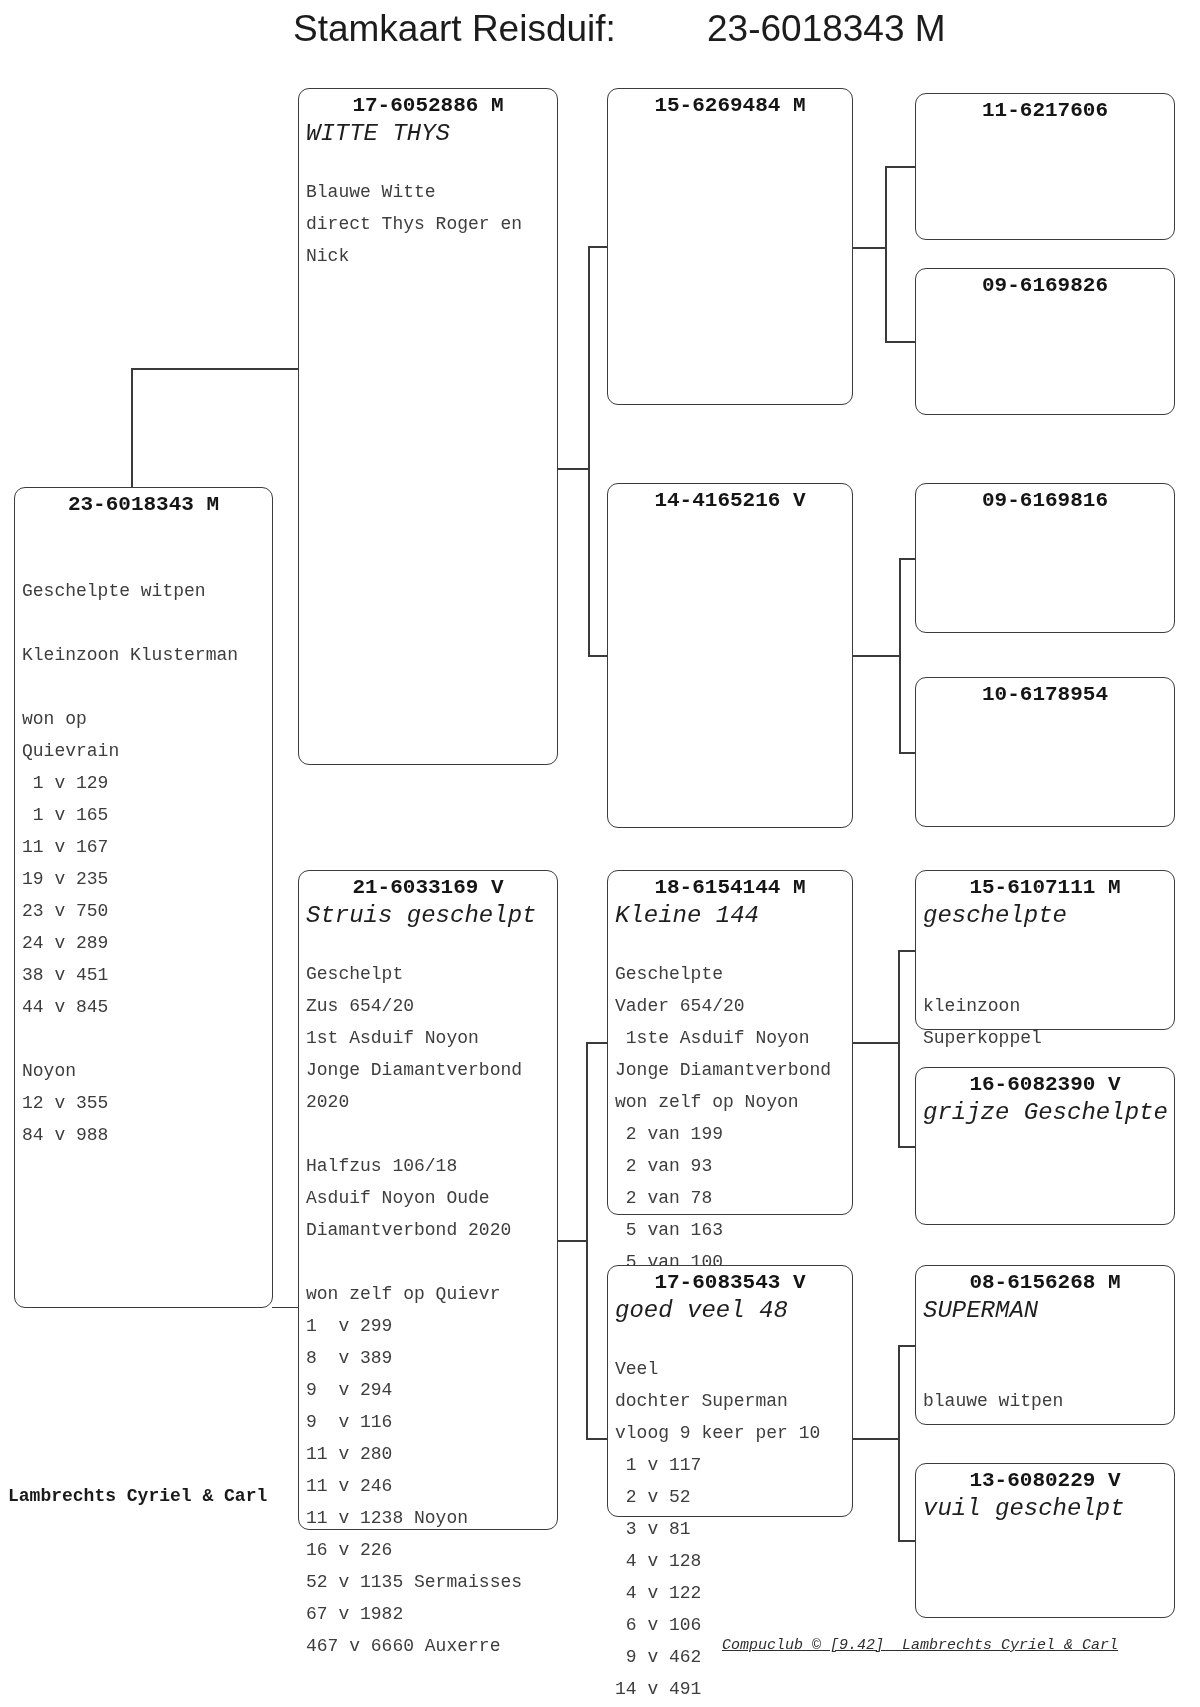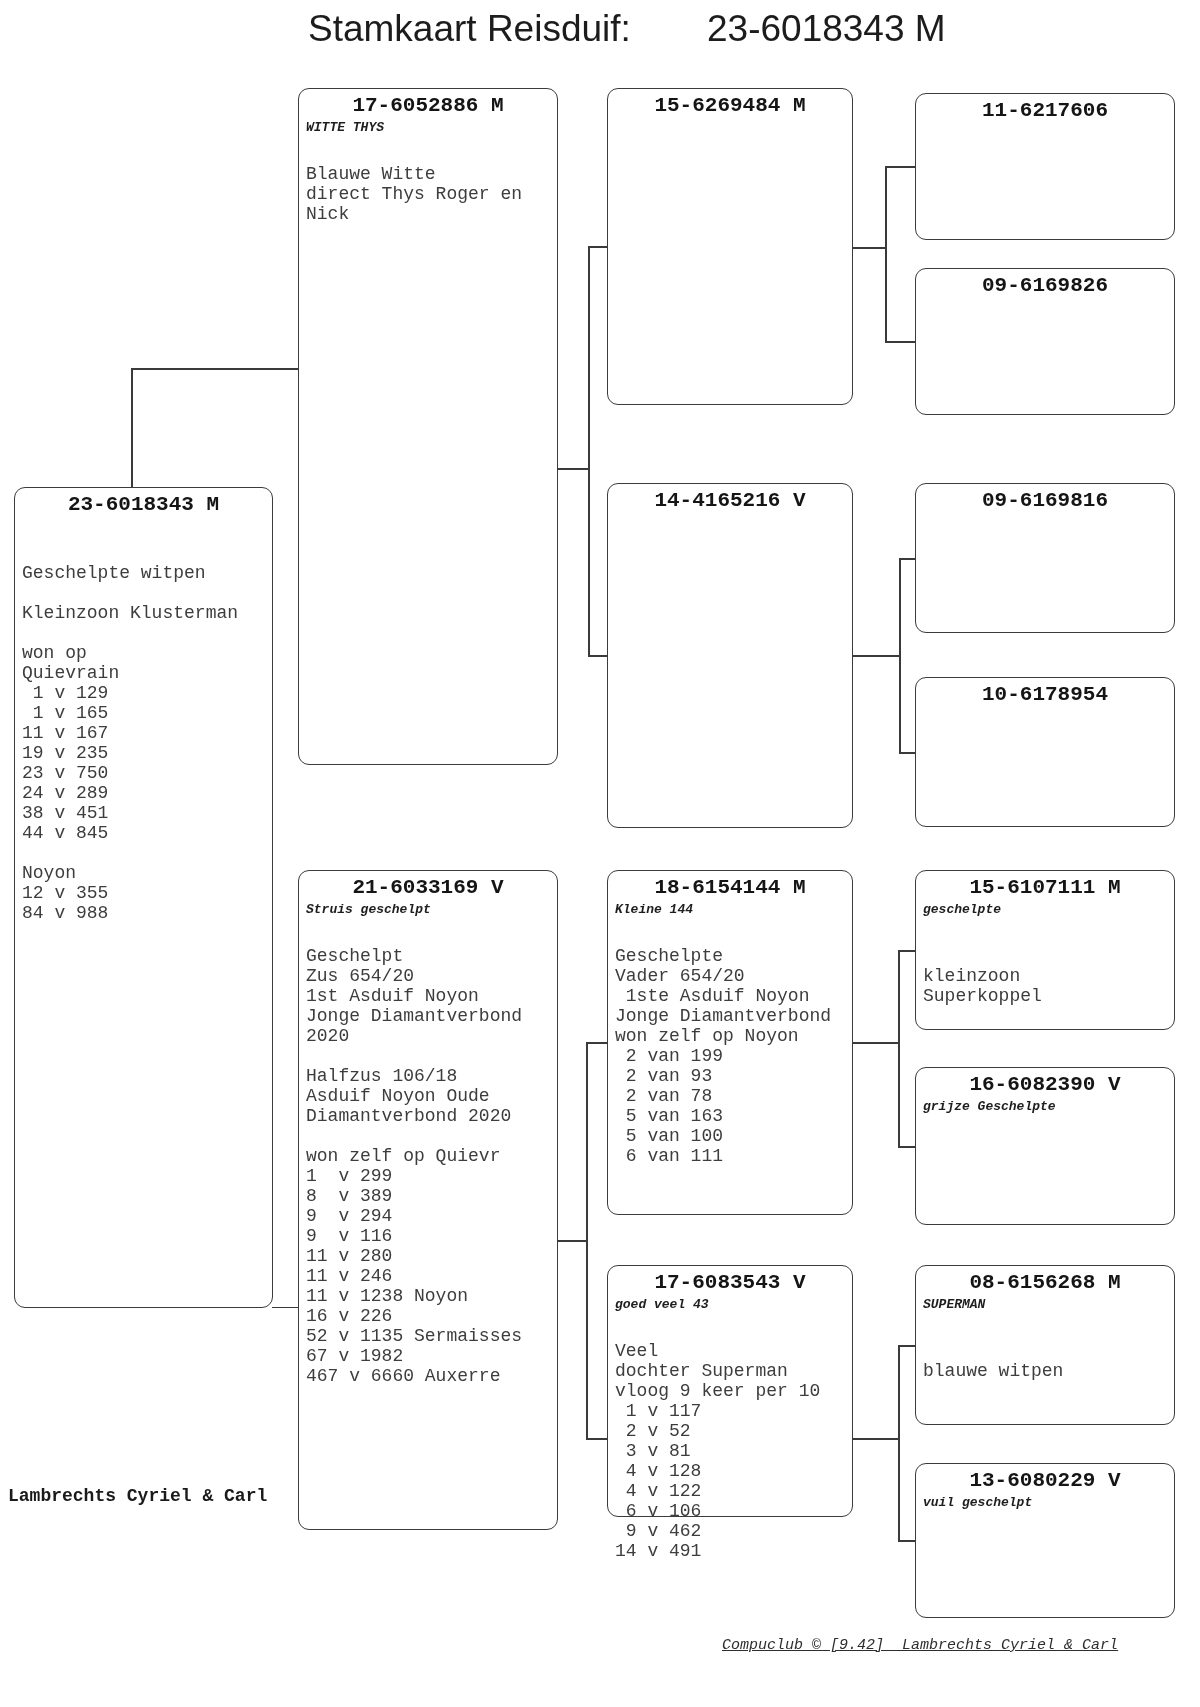--- a/index.html
+++ b/index.html
@@ -1,27 +1,27 @@
 <!DOCTYPE html>
 <html><head>
 <meta charset="utf-8">
 <style>
   html,body{margin:0;padding:0;background:#fff;}
   .page{position:relative;width:1200px;height:1707px;background:#ffffff;overflow:hidden;
         font-family:"Liberation Mono","DejaVu Sans Mono",monospace;}
   .title{position:absolute;top:6px;left:0;width:1200px;height:50px;
          font-family:"Liberation Sans","DejaVu Sans",sans-serif;font-size:37px;color:#1c1c1c;}
-  .title .t1{position:absolute;left:308px;top:2px;text-align:center;}
+  .title .t1{position:absolute;left:293px;top:2px;text-align:center;}
   .title .t2{position:absolute;left:707px;top:2px;}
   .box{position:absolute;background:#fff;border:1.5px solid #3c3c3c;border-radius:11px;box-sizing:border-box;}
   .hd{position:absolute;top:5px;left:0;width:100%;text-align:center;
       font-weight:bold;font-size:21px;color:#151515;white-space:pre;}
-  .nm{position:absolute;top:31px;left:7px;font-weight:bold;font-style:italic;
-      font-size:13px;color:#1e1e1e;white-space:pre;}
-  .bd{position:absolute;top:55px;left:7px;font-size:18px;line-height:20px;
+  .nm{position:absolute;top:31px;left:7px;font-weight:normal;font-style:italic;
+      font-size:24px;color:#1e1e1e;white-space:pre;}
+  .bd{position:absolute;top:55px;left:7px;font-size:18px;line-height:32px;
       color:#3d3d3d;white-space:pre;}
   .ln{position:absolute;background:#3a3a3a;}
   .foot-l{position:absolute;left:8px;top:1486px;font-weight:bold;font-size:18px;color:#1a1a1a;white-space:pre;}
   .foot-r{position:absolute;left:722px;top:1637px;font-style:italic;font-size:15px;color:#2e2e2e;white-space:pre;text-decoration:underline;}
   
   .b0{left:14px;top:487px;width:259px;height:821px}
   .b1{left:298px;top:88px;width:260px;height:677px}
   .b2{left:298px;top:870px;width:260px;height:660px}
   .b3{left:607px;top:88px;width:246px;height:317px}
   .b4{left:607px;top:483px;width:246px;height:345px}
@@ -129,21 +129,21 @@
 won zelf op Noyon
  2 van 199
  2 van 93
  2 van 78
  5 van 163
  5 van 100
  6 van 111</div>
   </div>
   <div class="box b6">
     <div class="hd">17-6083543 V</div>
-    <div class="nm">goed veel 43</div>
+    <div class="nm">goed veel 48</div>
     <div class="bd">
 Veel
 dochter Superman
 vloog 9 keer per 10
  1 v 117
  2 v 52
  3 v 81
  4 v 128
  4 v 122
  6 v 106

